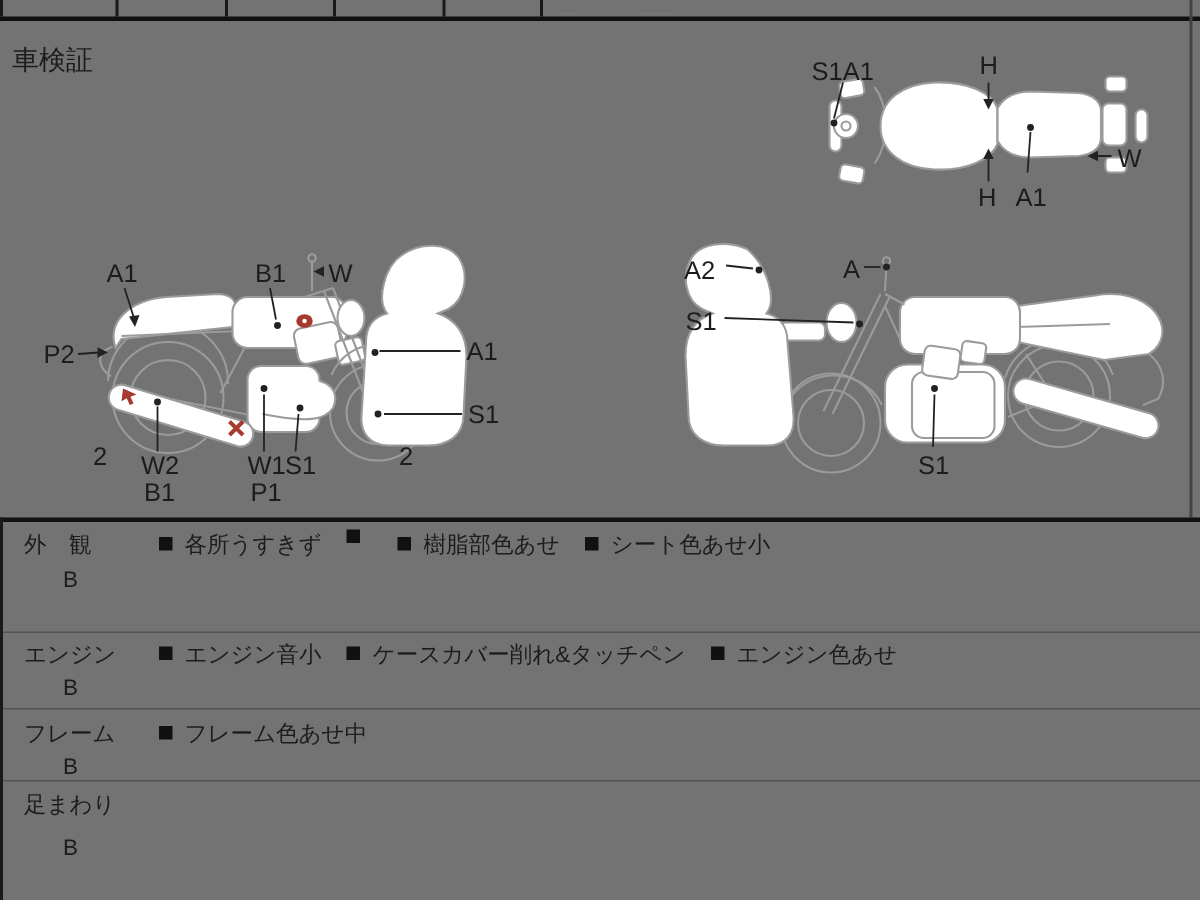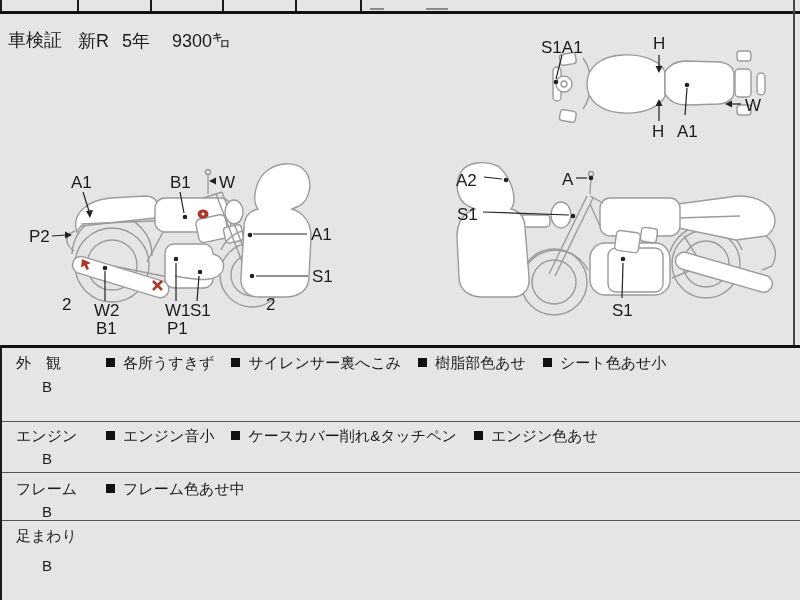--- a/index.html
+++ b/index.html
@@ -1,16 +1,16 @@
 <!DOCTYPE html>
 <html><head>
 <meta charset="utf-8">
 <style>
   html,body{margin:0;padding:0;background:#fff;}
-  .sheet{position:relative;width:800px;height:600px;background:#e5e5e5;overflow:hidden;
+  .sheet{position:relative;width:800px;height:600px;background:#737373;overflow:hidden;
          font-family:"Liberation Sans","DejaVu Sans",sans-serif;color:#1c1c1c;}
   
   .toprow{position:absolute;left:0;top:0;width:800px;height:11px;border-left:2px solid #1a1a1a;}
   .tdiv{position:absolute;top:0;width:2px;height:11px;background:#1a1a1a;}
   .frag{position:absolute;top:3px;height:5px;border-bottom:2px solid #777;opacity:.8;}
   .thickline{position:absolute;left:0;width:800px;background:#111;}
   .thinline{position:absolute;left:0;width:800px;height:1px;background:#555;}
   .rightborder{position:absolute;width:2px;background:#444;}
   
   .shaken{position:absolute;left:8px;top:28px;display:flex;font-size:18px;}
@@ -43,25 +43,20 @@
     <div class="tdiv" style="left:358px"></div>
     <div class="frag" style="left:368px;width:14px"></div>
     <div class="frag" style="left:424px;width:22px"></div>
   </div>
   <div class="thickline" style="top:11px;height:3px"></div>
   <div class="rightborder" style="left:793px;top:0;height:345px"></div>
 
   <div class="shaken">
     <span class="shaken-label">車検証</span>
     <div>
-      <div class="srow">
-        <span class="c1">新R</span>
-        <span class="c2">5年</span>
-        <span class="c3">9300㌔</span>
-      </div>
     </div>
   </div>
 
   <svg class="diag" style="left:535px;top:25px" width="260" height="125" viewBox="0 0 260 125">
     <g stroke="#9b9b9b" fill="#fff" stroke-width="1.4">
       <rect x="18" y="42" width="8" height="34" rx="4"></rect>
       <rect x="24" y="30" width="16" height="11" rx="3" transform="rotate(-10 24 30)"></rect>
       <rect x="24" y="84" width="16" height="11" rx="3" transform="rotate(10 24 95)"></rect>
       <circle cx="29" cy="59" r="8"></circle>
       <circle cx="29" cy="59" r="3" fill="none"></circle>
@@ -204,21 +199,20 @@
     <div class="trow" style="top:3px;height:73px">
       <div class="cat" style="top:6px">外　観</div>
       <div class="grade" style="top:30px">B</div>
       <div class="items" style="top:6px">
         <span class="item">
             <i class="bullet"></i>
             <span>各所うすきず</span>
           </span>
         <span class="item">
             <i class="bullet"></i>
-            <span>サイレンサー裏へこみ</span>
           </span>
         <span class="item">
             <i class="bullet"></i>
             <span>樹脂部色あせ</span>
           </span>
         <span class="item">
             <i class="bullet"></i>
             <span>シート色あせ小</span>
           </span>
       </div>

